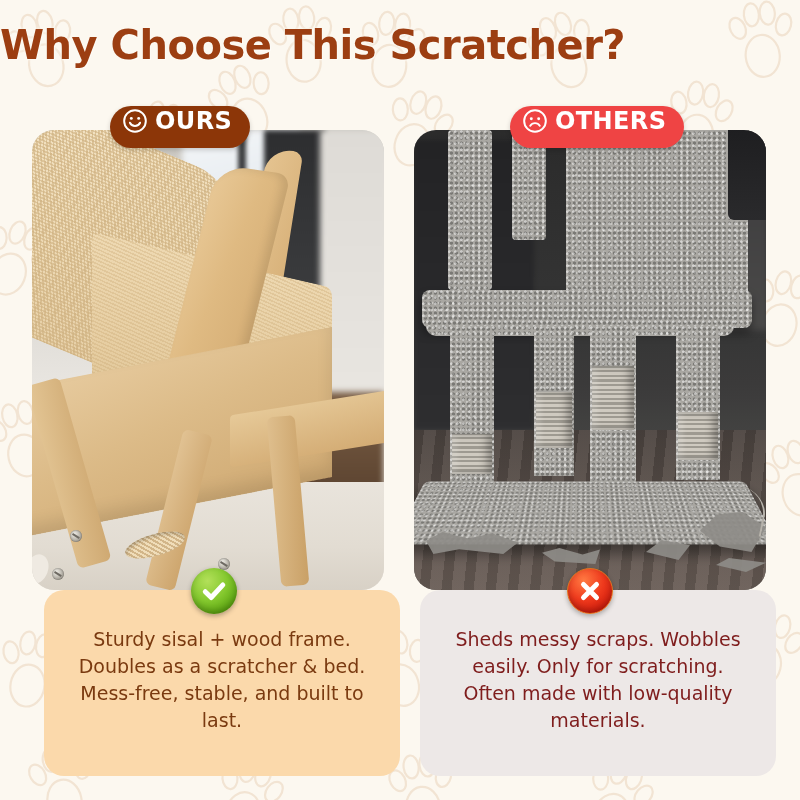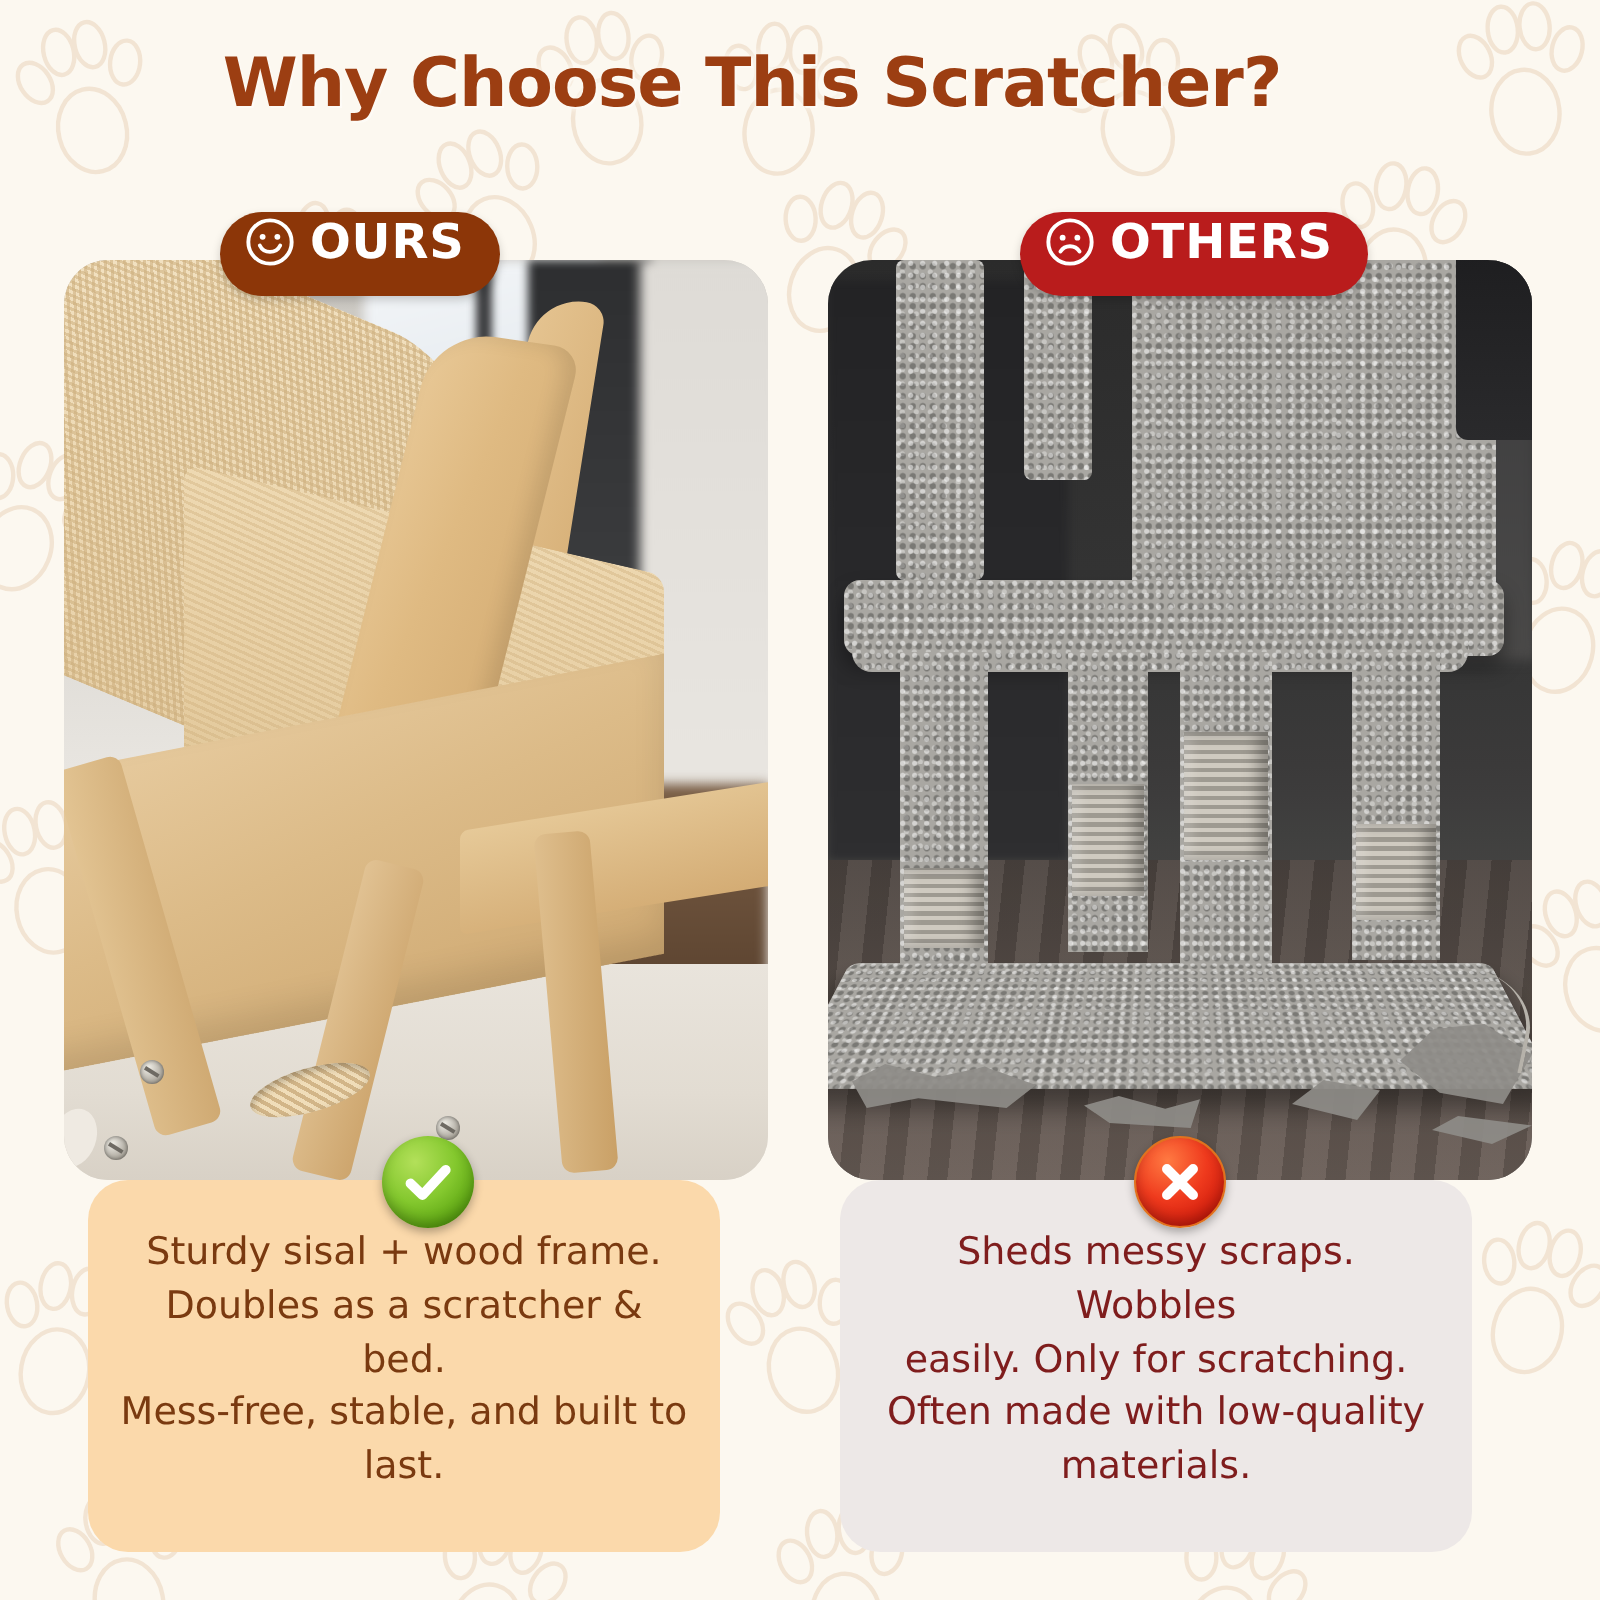--- a/index.html
+++ b/index.html
@@ -23,23 +23,22 @@
     z-index: 0;
     pointer-events: none;
   }
 
   
   #page-title {
     position: absolute;
     top: 22px;
     left: 0;
     width: 752px;
-    text-align: center;
     font-family: "DejaVu Sans", sans-serif;
-    font-size: 34px;
+    font-size: 40px;
     font-weight: bold;
     letter-spacing: -0.5px;
     color: #9C3E12;
     z-index: 5;
     text-shadow: 0 0 3px #FCF8F0, 0 0 6px #FCF8F0, 1px 1px 0 rgba(255,255,255,.8);
   }
 
   
   .photo-panel {
     position: absolute;
@@ -267,36 +266,36 @@
     height: 42px;
     display: flex;
     align-items: center;
     gap: 7px;
     padding: 0 18px 12px 12px;
     border-radius: 21px;
     z-index: 6;
     box-shadow: 0 2px 5px rgba(0,0,0,.18);
   }
   #badge-ours   { left: 110px; background: #8C3608; }
-  #badge-others { left: 510px; background: #b91c1c; align-items: center; }
+  #badge-others { left: 510px; background: #ef4444; align-items: center; }
   .pill-label {
     font-family: "DejaVu Sans", sans-serif;
     font-size: 24px;
     font-weight: bold;
     color: #FFFFFF;
     letter-spacing: .4px;
     line-height: 1;
   }
   .face-icon { width: 26px; height: 26px; flex: 0 0 26px; }
 
   
   .caption-card {
     position: absolute;
     top: 590px;
-    width: 316px;
+    width: 356px;
     height: 186px;
     border-radius: 20px;
     z-index: 4;
     display: flex;
     align-items: center;
     justify-content: center;
     padding: 18px 16px 24px;
   }
   #caption-ours   { left: 44px;  background: #FBD9AB; }
   #caption-others { left: 420px; background: #EDE8E7; }

